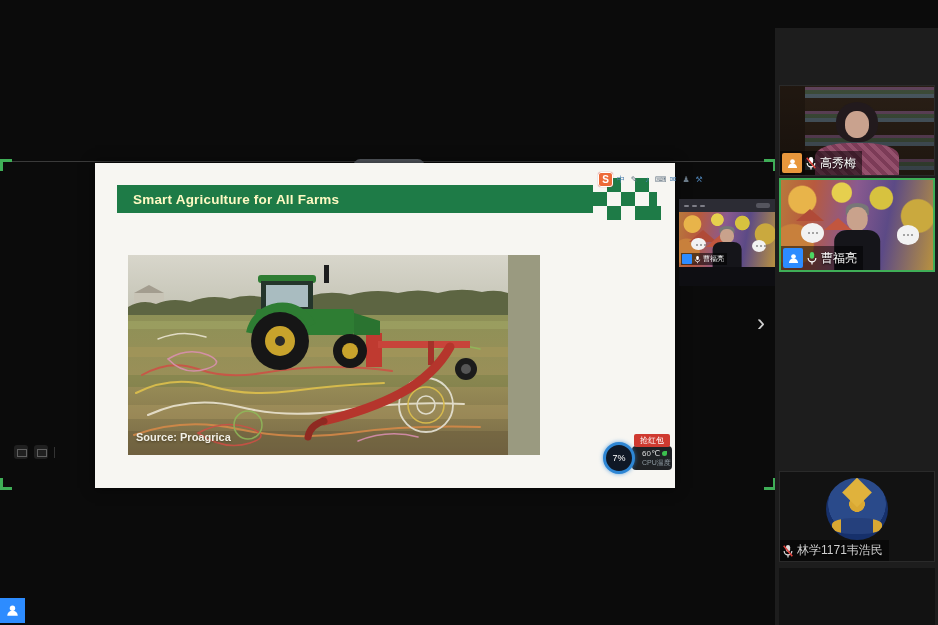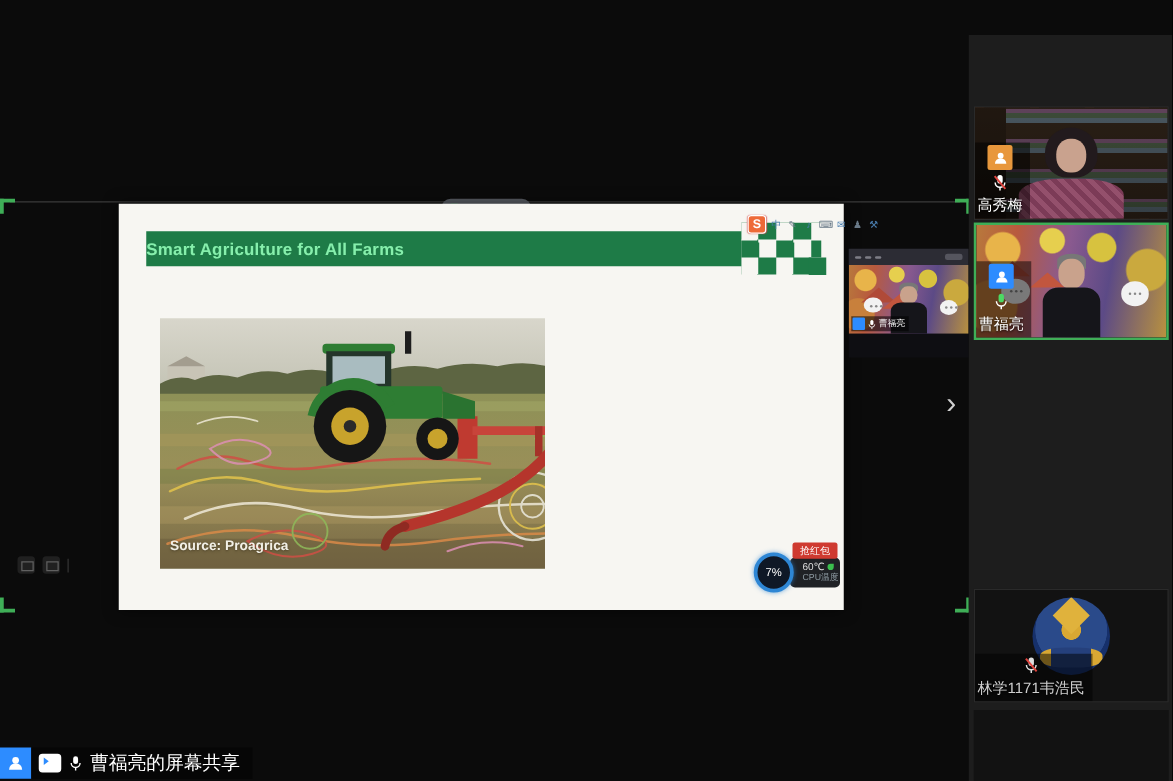--- a/index.html
+++ b/index.html
@@ -21,30 +21,30 @@
 
   .br{position:absolute;width:9px;height:9px;border:0 solid #3fae57;}
   .br.tl{left:0;top:131px;border-left-width:3px;border-top-width:3px;}
   .br.tr{left:764px;top:131px;border-right-width:3px;border-top-width:3px;}
   .br.bl{left:0;top:450px;border-left-width:3px;border-bottom-width:3px;}
   .br.brr{left:764px;top:450px;border-right-width:3px;border-bottom-width:3px;}
 
   
   .slide{position:absolute;left:95px;top:135px;width:580px;height:325px;background:#f7f6f2;box-shadow:0 0 12px rgba(0,0,0,.6);}
   .banner{position:absolute;left:22px;top:22px;width:500px;height:28px;background:#1e7b47;display:flex;align-items:center;}
-  .banner span{color:#86efac;font-size:13.5px;font-weight:bold;padding-left:0;letter-spacing:.2px;}
+  .banner span{color:#fef9c3;font-size:13.5px;font-weight:bold;padding-left:16px;letter-spacing:.2px;}
   .checker{position:absolute;left:498px;top:15px;width:64px;height:42px;background:repeating-conic-gradient(#1e7b47 0% 25%,#f7f6f2 0% 50%) 0 0/28px 28px;}
   .checker-sq{position:absolute;left:552px;top:43px;width:14px;height:14px;background:#1e7b47;}
 
   .sogou-bar{position:absolute;left:503px;top:9px;display:flex;align-items:center;gap:3px;z-index:6;}
   .sogou-s{width:13px;height:13px;background:#ee6a38;border:1px solid #fff;border-radius:3px;color:#fff;font-size:10px;font-weight:bold;display:flex;align-items:center;justify-content:center;box-shadow:0 0 1px #c55;}
   .sg-ic{width:10px;height:10px;font-size:8px;line-height:10px;text-align:center;color:#4b7fb0;}
   .sg-ic.g{color:#6a7a88;}
 
-  .photo{position:absolute;left:33px;top:92px;width:308px;height:200px;overflow:hidden;background:#9a9a80;}
+  .photo{position:absolute;left:33px;top:92px;width:412px;height:200px;overflow:hidden;background:#9a9a80;}
   .photo-src{position:absolute;left:8px;bottom:12px;color:#f2f0e6;font-size:11px;font-weight:bold;text-shadow:0 1px 2px rgba(60,50,30,.7);}
 
   .figcap{position:absolute;left:428px;top:100px;width:150px;color:#2f9e63;font-weight:bold;font-size:13px;line-height:18px;}
   .figcap .l2{margin-top:12px;}
 
   
   .mw-box{position:absolute;left:537px;top:283px;width:40px;height:24px;background:#1f2125;border-radius:4px;box-sizing:border-box;padding:2px 2px 2px 10px;display:flex;flex-direction:column;justify-content:center;gap:1px;}
   .mw-temp{color:#ddd;font-size:8px;line-height:8px;display:flex;align-items:center;gap:2px;white-space:nowrap;}
   .mw-leaf{width:5px;height:5px;background:#3bbf4e;border-radius:50% 0 50% 50%;display:inline-block;}
   .mw-lab{color:#8e9aa2;font-size:7px;line-height:8px;white-space:nowrap;}
@@ -73,21 +73,21 @@
   .toast-badge{width:25px;height:25px;background:#2d8cff;display:flex;align-items:center;justify-content:center;}
   .toast-bar{background:rgba(5,5,5,.9);display:flex;align-items:center;gap:6px;padding:0 10px 0 6px;}
   .toast-text{color:#fff;font-size:15px;white-space:nowrap;}
   .share-ic{width:16px;height:13px;border:1.5px solid #fff;border-radius:3px;position:relative;background:#fff;}
   .share-ic i{position:absolute;left:3px;top:2px;width:0;height:0;border-left:4px solid #2d8cff;border-top:3px solid transparent;border-bottom:3px solid transparent;}
 
   
   .sidebar{position:absolute;left:775px;top:28px;width:163px;height:597px;background:#1d1d1d;}
   .tile{position:absolute;left:4px;width:156px;height:91px;background:#131313;border:1px solid #2a2a2a;box-sizing:border-box;overflow:hidden;cursor:pointer;}
   .tile.active{border:2px solid #3fae57;}
-  .nametag{position:absolute;left:0;bottom:0;display:flex;align-items:center;gap:3px;background:rgba(0,0,0,.5);padding:2px 6px 2px 2px;max-width:100%;box-sizing:border-box;z-index:4;flex-direction:column;}
+  .nametag{position:absolute;left:0;bottom:0;display:flex;align-items:center;gap:3px;background:rgba(0,0,0,.5);padding:2px 6px 2px 2px;max-width:100%;box-sizing:border-box;z-index:4;}
   .nametag .nm{color:#fff;font-size:12px;white-space:nowrap;overflow:hidden;text-overflow:ellipsis;text-shadow:0 1px 2px #000;}
   .nametag .nm.dim{color:#cfcfcf;}
   .badge{width:20px;height:20px;border-radius:2px;display:flex;align-items:center;justify-content:center;flex:none;}
   .badge.orange{background:#e8973c;}
   .badge.blue{background:#2d8cff;}
   .mic{flex:none;}
 
   
   .bg-books{position:absolute;inset:0;background:
     linear-gradient(90deg,#241a12 0 16%,rgba(0,0,0,0) 16%),
@@ -293,31 +293,20 @@
       <span class="pdf-sep"></span>
     </div>
 
     <div class="toast">
       <div class="toast-badge">
         <svg width="15" height="15" viewBox="0 0 20 20">
             <circle cx="10" cy="7" r="3.6" fill="#fff"></circle>
             <path d="M3 17a7 7 0 0 1 14 0z" fill="#fff"></path>
           </svg>
       </div>
-      <div class="toast-bar">
-        <span class="share-ic">
-            <i></i>
-          </span>
-        <svg class="mic" width="11" height="13" viewBox="0 0 14 16">
-          <rect x="4.5" y="1" width="5" height="8" rx="2.5" fill="#fff"></rect>
-          <path d="M2.5 8a4.5 4.5 0 0 0 9 0" fill="none" stroke="#fff" stroke-width="1.4"></path>
-          <line x1="7" y1="12.5" x2="7" y2="15.5" stroke="#fff" stroke-width="1.4"></line>
-        </svg>
-        <span class="toast-text">曹福亮的屏幕共享</span>
-      </div>
     </div>
   </div>
 
   <div class="sidebar">
 
     <div class="tile" style="top:57px;">
       <div class="bg-books"></div>
       <div class="w-hair"></div>
       <div class="w-face"></div>
       <div class="w-body"></div>

